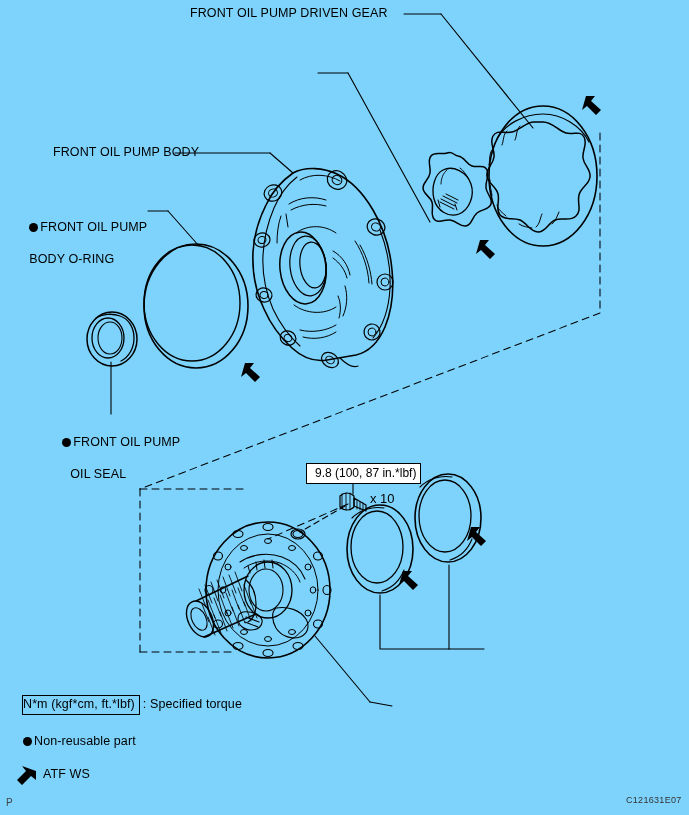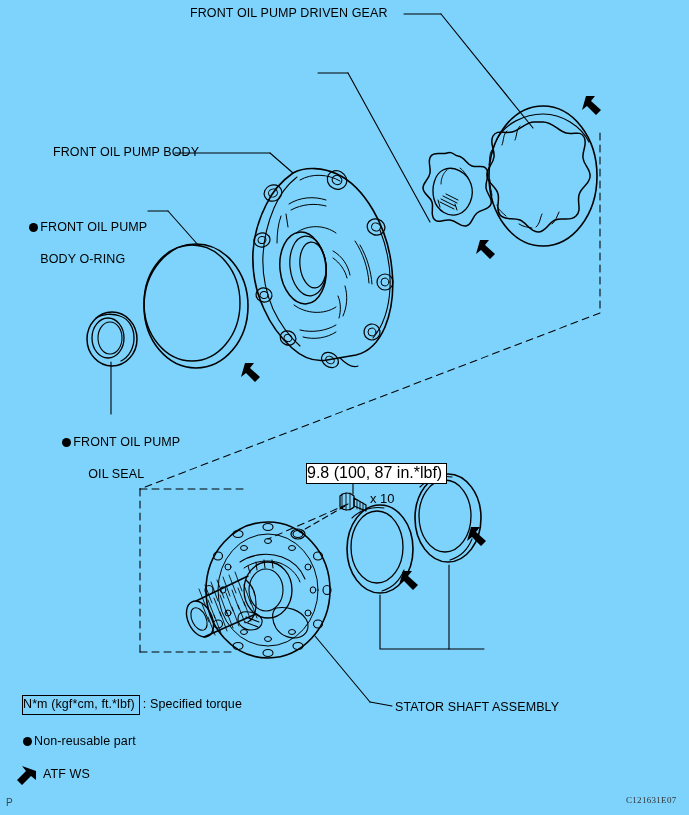--- a/index.html
+++ b/index.html
@@ -36,23 +36,23 @@
     width:9px;height:9px;
     border-radius:50%;
     background:#000;
     vertical-align:-1px;
     margin-right:2px;
   }
   .torquebox{
     position:absolute;
     border:1.4px solid #000;
     background:#fff;
-    font-size:16px;
+    font-size:12px;
     line-height:14px;
-    padding:2px 4px 3px 0;
+    padding:2px 4px 3px 8px;
     white-space:nowrap;
   }
   .legend-box{
     display:inline-block;
     border:1.4px solid #000;
     padding:1px 4px 2px 0;
     font-size:12.5px;
     line-height:15px;
   }
   .code{
@@ -438,38 +438,37 @@
     </g>
   </svg>
 
   <div class="lbl" style="left:190px; top:6px;">FRONT OIL PUMP DRIVEN GEAR</div>
 
 
   <div class="lbl" style="left:53px; top:145px;">FRONT OIL PUMP BODY</div>
 
   <div class="lbl two-line" style="left:15px; top:203px;">
     <span class="bullet"></span><span>FRONT OIL PUMP</span><br>
-    <span style="margin-left:11px;">BODY O-RING</span>
+    <span style="">BODY O-RING</span>
   </div>
 
   <div class="lbl two-line" style="left:48px; top:418px;">
     <span class="bullet"></span><span>FRONT OIL PUMP</span><br>
-    <span style="margin-left:26px;">OIL SEAL</span>
+    <span style="margin-left:8px;">OIL SEAL</span>
   </div>
 
   <div class="torquebox" style="left:306px; top:463px;">9.8 (100, 87 in.*lbf)</div>
 
   <div class="x10" style="left:370px; top:491px;">x 10</div>
 
 
-  <div class="lbl" style="left:395px; top:700px;">STATOR SHAFT ASSEMBLY</div>
 
   <div class="lbl" style="left:22px; top:695px;"><span class="legend-box">N*m (kgf*cm, ft.*lbf)</span><span style="margin-left:3px;">: Specified torque</span></div>
 
   <div class="lbl" style="left:23px; top:734px;"><span class="bullet"></span><span>Non-reusable part</span></div>
 
   <div class="lbl" style="left:43px; top:767px;">ATF WS</div>
 
   <div class="pmark" style="left:6px; top:797px;">P</div>
 
-  <div class="code" style="left:626px; top:795px;font-family:Liberation Serif, serif;">C121631E07</div>
+  <div class="code" style="left:626px; top:795px;">C121631E07</div>
 
 </div>
 
 </body></html>

